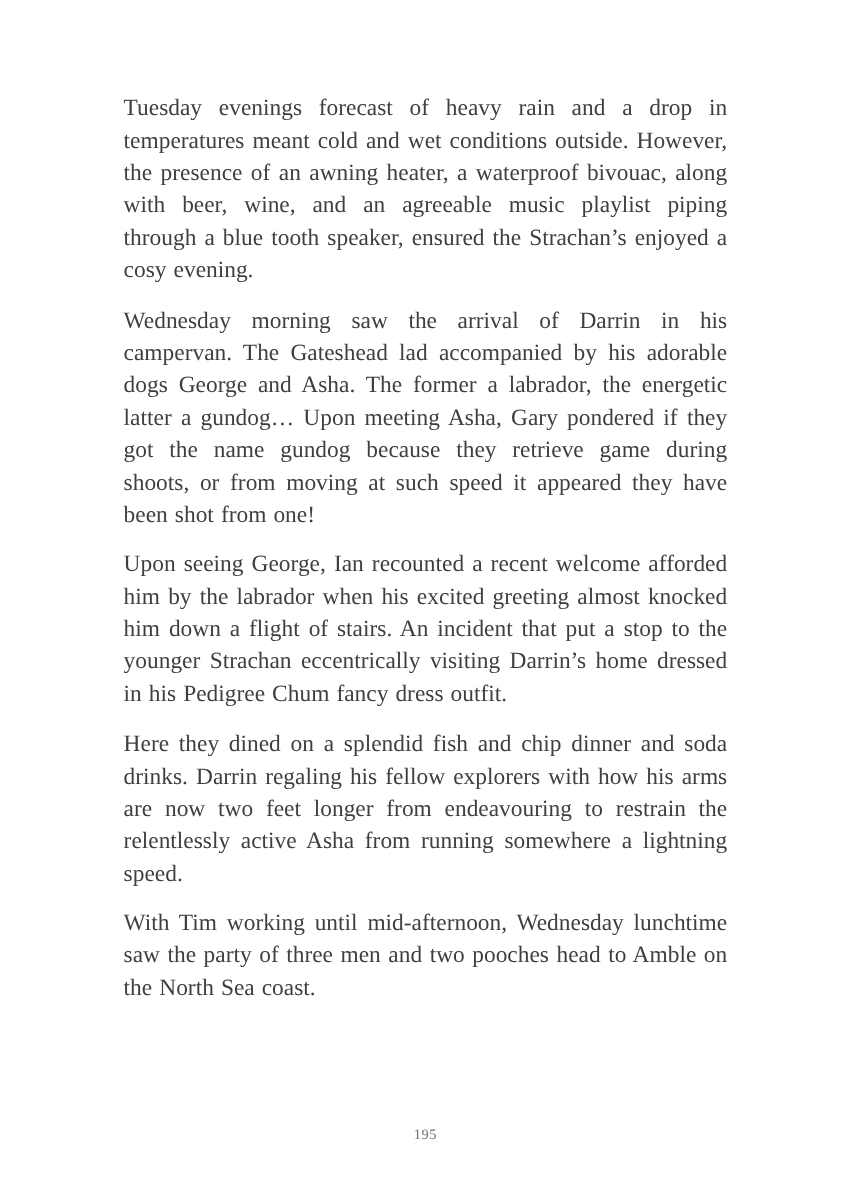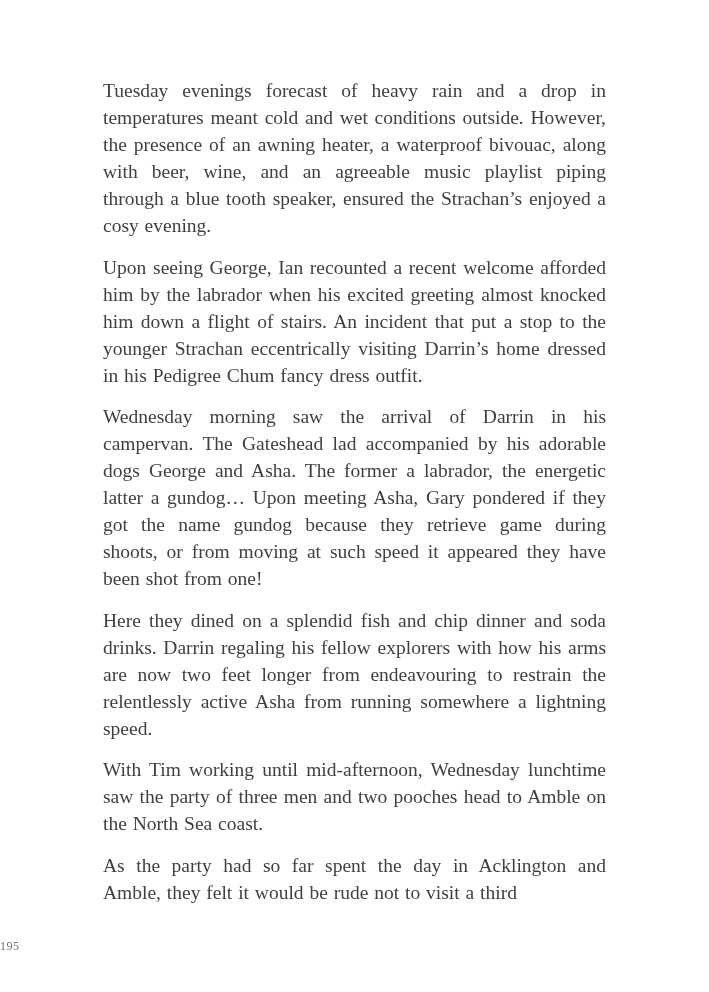--- a/index.html
+++ b/index.html
@@ -29,36 +29,36 @@
     text-align: justify;
     text-align-last: left;
     margin: 0 0 14.5px 0;
     word-spacing: 1px;
   }
   .footer {
     position: absolute;
     left: 0;
     top: 936px;
     width: 709px;
+    text-align: center;
   }
   .footer span {
     font-family: "Liberation Serif", "DejaVu Serif", serif;
     font-size: 12px;
     color: var(--pagenum, #6f6f6f);
     letter-spacing: 0.5px;
   }
 </style>
 </head>
 <body>
 
 <div class="page">
   <div class="content">
     <p>Tuesday evenings forecast of heavy rain and a drop in temperatures meant cold and wet conditions outside. However, the presence of an awning heater, a waterproof bivouac, along with beer, wine, and an agreeable music playlist piping through a blue tooth speaker, ensured the Strachan’s enjoyed a cosy evening.</p>
+    <p>Wednesday morning saw the arrival of Darrin in his campervan. The Gateshead lad accompanied by his adorable dogs George and Asha. The former a labrador, the energetic latter a gundog… Upon meeting Asha, Gary pondered if they got the name gundog because they retrieve game during shoots, or from moving at such speed it appeared they have been shot from one!</p>
     <p>Upon seeing George, Ian recounted a recent welcome afforded him by the labrador when his excited greeting almost knocked him down a flight of stairs. An incident that put a stop to the younger Strachan eccentrically visiting Darrin’s home dressed in his Pedigree Chum fancy dress outfit.</p>
-    <p>Wednesday morning saw the arrival of Darrin in his campervan. The Gateshead lad accompanied by his adorable dogs George and Asha. The former a labrador, the energetic latter a gundog… Upon meeting Asha, Gary pondered if they got the name gundog because they retrieve game during shoots, or from moving at such speed it appeared they have been shot from one!</p>
     <p>Here they dined on a splendid fish and chip dinner and soda drinks. Darrin regaling his fellow explorers with how his arms are now two feet longer from endeavouring to restrain the relentlessly active Asha from running somewhere a lightning speed.</p>
     <p>With Tim working until mid-afternoon, Wednesday lunchtime saw the party of three men and two pooches head to Amble on the North Sea coast.</p>
-    <p>As the party had so far spent the day in Acklington and Amble, they felt it would be rude not to visit a third</p>
   </div>
   <div class="footer">
     <span>195</span>
   </div>
 </div>
 
 </body></html>

